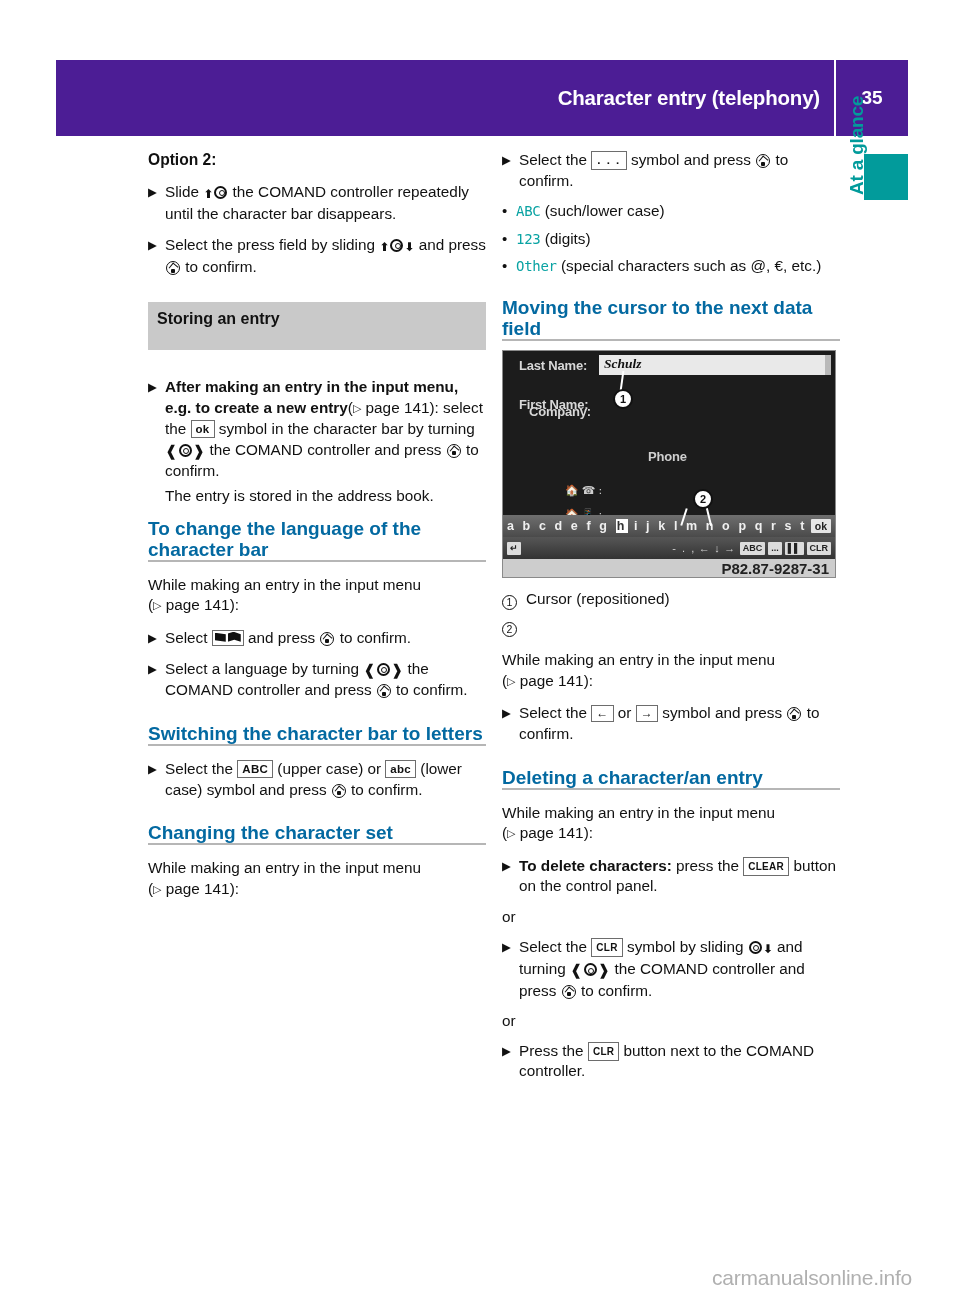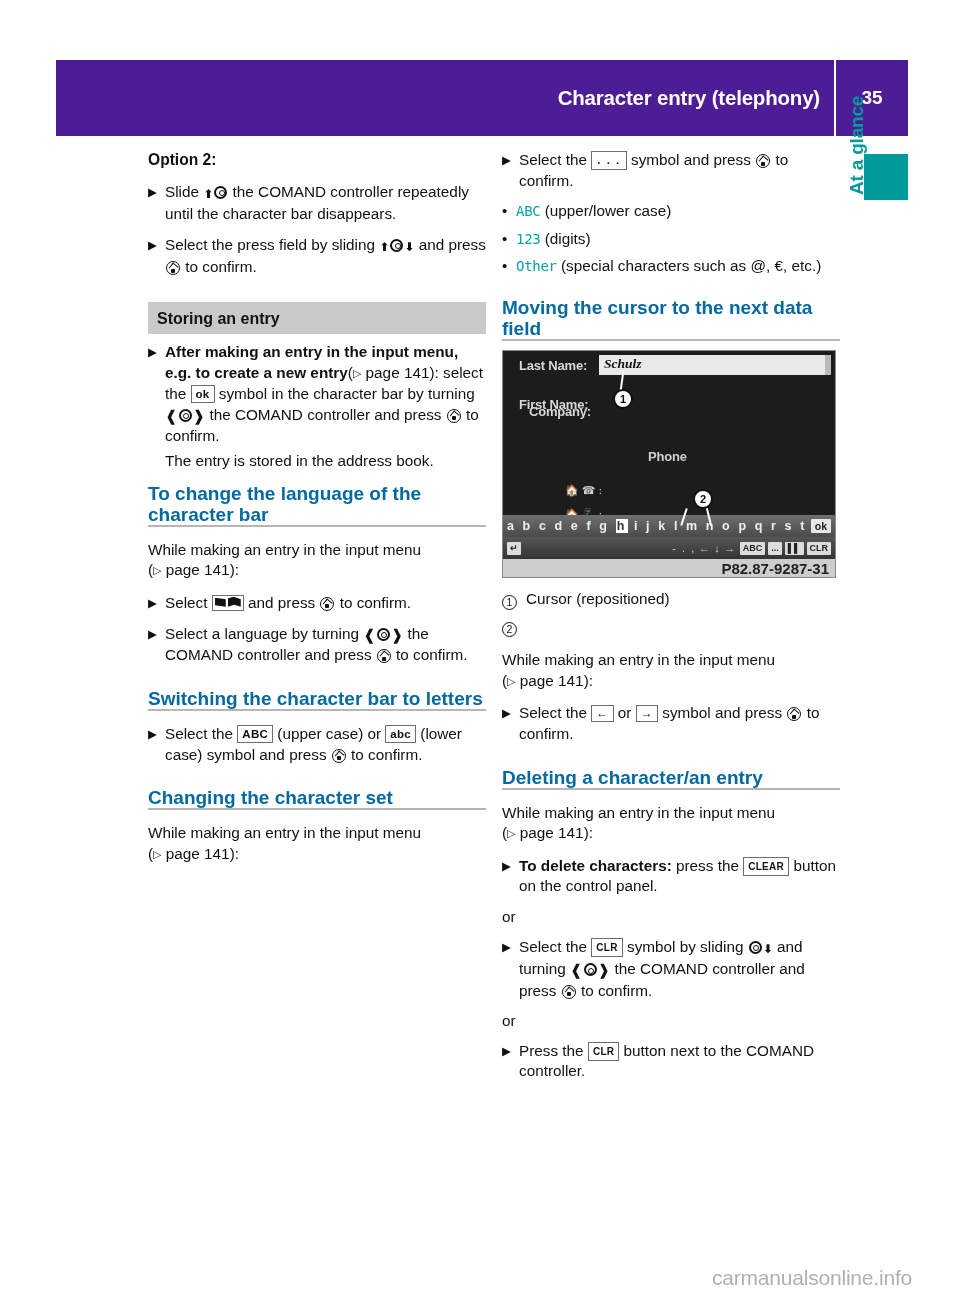--- a/index.html
+++ b/index.html
@@ -58,22 +58,22 @@
 
   .h-bold{
     font-size:15.6px; font-weight:bold; line-height:20.6px;
     margin-bottom:11px;
   }
 
   
   .band{
     background:#c9c9c9;
     font-size:16px; font-weight:bold; line-height:22px;
-    padding:6px 9px 4px 9px;
-    margin-bottom:8px;
+    padding:6px 9px 20px 9px;
+    margin-bottom:27px;
     color:#111;
   }
 
   
   .sub{
     font-size:19px; font-weight:bold; line-height:21px;
     color:#0369a1;
     border-bottom:2.5px solid #b6b6b6;
     margin-bottom:13px;
   }
@@ -397,21 +397,21 @@
       <span>Select the</span>
       <span class="key dots">. . .</span>
       <span>symbol and press</span>
       <span class="press"></span>
       <span>to confirm.</span>
     </span>
   </div>
 
   <div class="dot">
     <span class="marker">•</span>
-    <span class="ltext"><span class="disp">ABC</span> <span>(upper/lower case)</span></span>
+    <span class="ltext"><span class="disp">ABC</span> <span>(such/lower case)</span></span>
   </div>
   <div class="dot">
     <span class="marker">•</span>
     <span class="ltext"><span class="disp">123</span> <span>(digits)</span></span>
   </div>
   <div class="dot">
     <span class="marker">•</span>
     <span class="ltext"><span class="disp">Other</span> <span>(special characters such as @, €, etc.)</span></span>
   </div>
 

